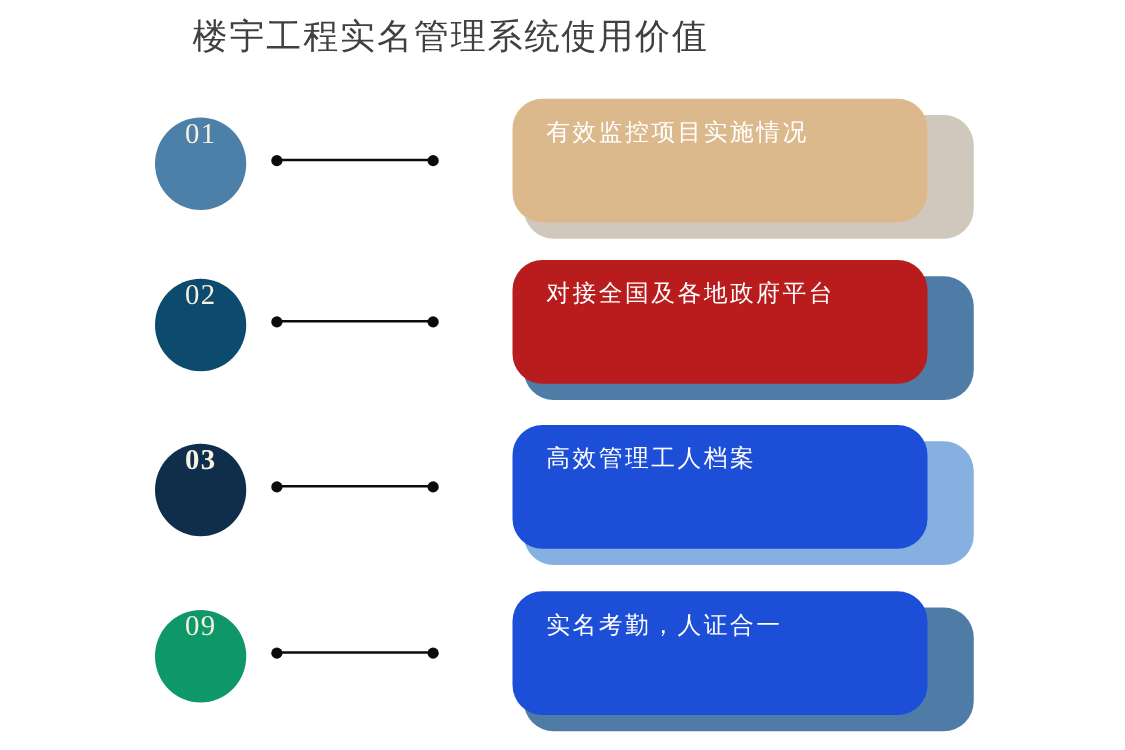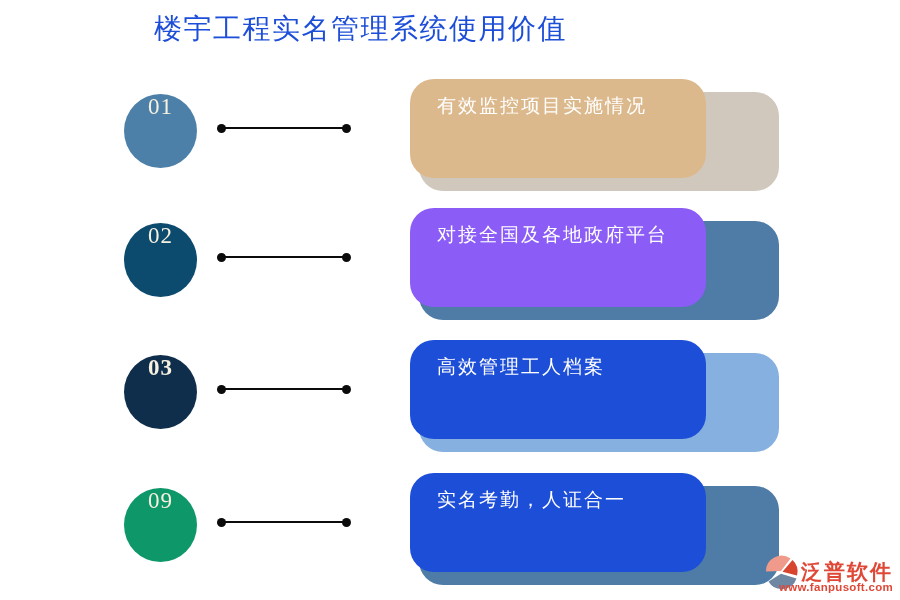--- a/index.html
+++ b/index.html
@@ -25,21 +25,21 @@
   }
   .c0{top:94px}.c1{top:223px}.c2{top:355px}.c3{top:488px}
   
   .connector{position:absolute;left:221px;width:126px;height:2px;background:#0b0b0b;}
   .l0{top:127px}.l1{top:256px}.l2{top:388px}.l3{top:521px}
   .dot{position:absolute;top:-3.5px;width:9px;height:9px;border-radius:50%;background:#0b0b0b;}
   .dot.ds{left:-4px}.dot.de{right:-4px}
   
   .shadow{position:absolute;left:419px;width:360px;height:99px;border-radius:24px;background:#d1c8bd;}
   .s0{top:92px}.s1{top:221px}.s2{top:353px}.s3{top:486px}
-  .card{position:absolute;left:410px;width:296px;height:99px;border-radius:24px;background:#dcb98c;}
+  .card{position:absolute;left:410px;width:332px;height:99px;border-radius:24px;background:#dcb98c;}
   .k0{top:79px}.k1{top:208px}.k2{top:340px}.k3{top:473px}
   .card-label{
     display:block;padding:14px 0 0 27px;
     font-size:19px;letter-spacing:2px;color:#ffffff;white-space:nowrap;
   }
   
   .watermark{position:absolute;right:7px;bottom:7px;z-index:5;text-align:right;}
   .wm-row{display:flex;align-items:center;justify-content:flex-end;}
   .wm-logo{width:37px;height:36px;display:inline-block;line-height:0;}
   .wm-name{
@@ -49,21 +49,21 @@
   .wm-url{
     font-size:11.5px;font-weight:bold;color:#df4837;letter-spacing:0.3px;
     margin-top:-9px;position:relative;white-space:nowrap;
   }
 </style>
 </head>
 <body>
 
 <div class="canvas">
 
-  <h1 class="page-title" style="color: #1d4ed8;">楼宇工程实名管理系统使用价值</h1>
+  <h1 class="page-title" style="color: #404040;">楼宇工程实名管理系统使用价值</h1>
 
   <div>
     <div class="circle c0" style="background: rgb(77, 128, 168);">
       <span>01</span>
     </div>
     <div class="connector l0">
       <span class="dot ds"></span>
       <span class="dot de"></span>
     </div>
     <div class="shadow s0" style="background: rgb(209, 200, 189);"></div>
@@ -74,21 +74,21 @@
 
   <div>
     <div class="circle c1" style="background: #0c4a6e;">
       <span>02</span>
     </div>
     <div class="connector l1">
       <span class="dot ds"></span>
       <span class="dot de"></span>
     </div>
     <div class="shadow s1" style="background: rgb(78, 124, 167);"></div>
-    <div class="card k1" style="background: #8b5cf6;">
+    <div class="card k1" style="background: #b91c1c;">
       <span class="card-label">对接全国及各地政府平台</span>
     </div>
   </div>
 
   <div>
     <div class="circle c2" style="background: rgb(15, 46, 76); font-weight: bold;">
       <span>03</span>
     </div>
     <div class="connector l2">
       <span class="dot ds"></span>
@@ -107,27 +107,14 @@
     <div class="connector l3">
       <span class="dot ds"></span>
       <span class="dot de"></span>
     </div>
     <div class="shadow s3" style="background: rgb(78, 124, 167);"></div>
     <div class="card k3" style="background: #1d4ed8;">
       <span class="card-label">实名考勤，人证合一</span>
     </div>
   </div>
 
-  <div class="watermark">
-    <div class="wm-row">
-      <span class="wm-logo">
-        <svg width="37" height="36" viewBox="0 0 37 36" xmlns="http://www.w3.org/2000/svg">
-          <path d="M3,17.5 A15.5,15.5 0 0 1 27.5,4.5 L18,17 Z" fill="#ef9a8b"></path>
-          <path d="M29.5,6 A15.5,15.5 0 0 1 34,21.5 L19.5,17.8 Z" fill="#d8452f"></path>
-          <path d="M33.5,24.5 A15.5,15.5 0 0 1 5.5,27.5 L18,19.8 Z" fill="#6e87a3"></path>
-        </svg>
-      </span>
-      <span class="wm-name" style="color: rgb(223, 72, 55);">泛普软件</span>
-    </div>
-    <div class="wm-url" style="color: rgb(223, 72, 55);">www.fanpusoft.com</div>
-  </div>
 
 </div>
 
 </body></html>

